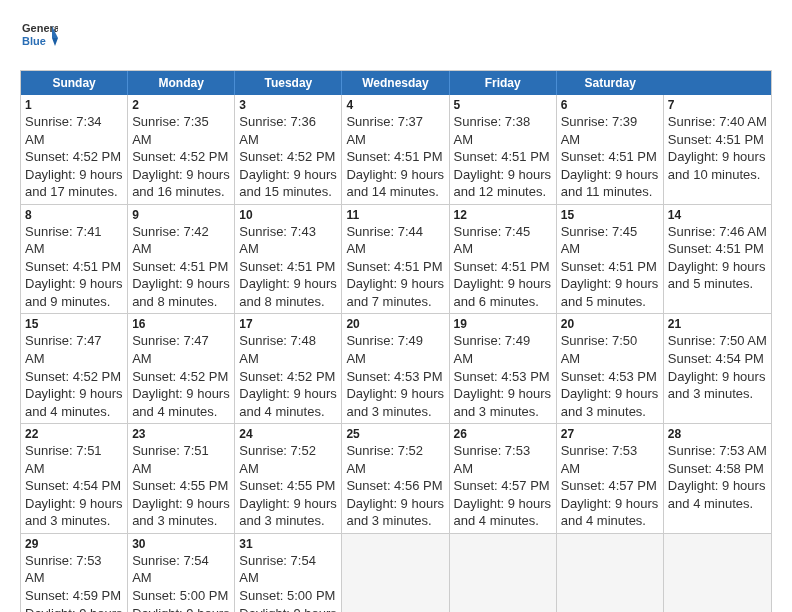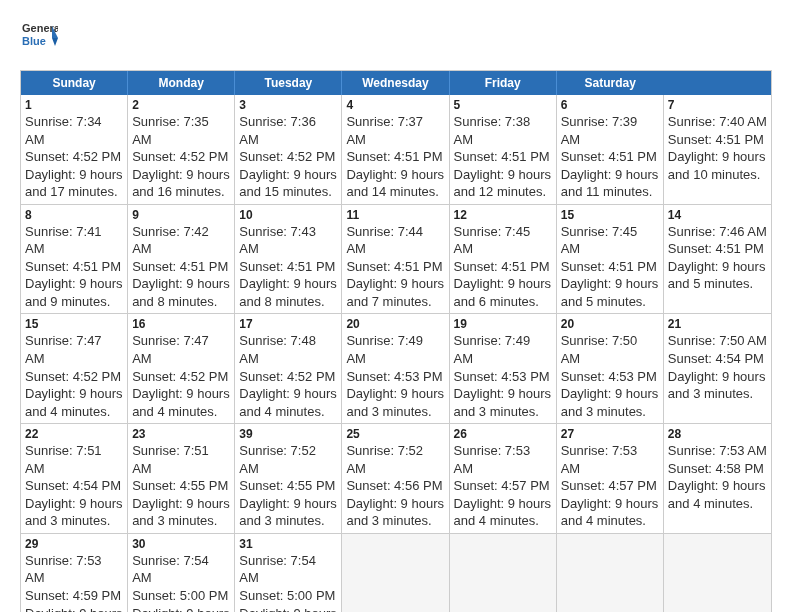--- a/index.html
+++ b/index.html
@@ -221,21 +221,21 @@
         <div class="cal-row">
           <div class="cal-cell">
             <div class="day-num">22</div>
             <div class="cell-text">Sunrise: 7:51 AM<br>Sunset: 4:54 PM<br>Daylight: 9 hours and 3 minutes.</div>
           </div>
           <div class="cal-cell">
             <div class="day-num">23</div>
             <div class="cell-text">Sunrise: 7:51 AM<br>Sunset: 4:55 PM<br>Daylight: 9 hours and 3 minutes.</div>
           </div>
           <div class="cal-cell">
-            <div class="day-num">39</div>
+            <div class="day-num">24</div>
             <div class="cell-text">Sunrise: 7:52 AM<br>Sunset: 4:55 PM<br>Daylight: 9 hours and 3 minutes.</div>
           </div>
           <div class="cal-cell">
             <div class="day-num">25</div>
             <div class="cell-text">Sunrise: 7:52 AM<br>Sunset: 4:56 PM<br>Daylight: 9 hours and 3 minutes.</div>
           </div>
           <div class="cal-cell">
             <div class="day-num">26</div>
             <div class="cell-text">Sunrise: 7:53 AM<br>Sunset: 4:57 PM<br>Daylight: 9 hours and 4 minutes.</div>
           </div>

